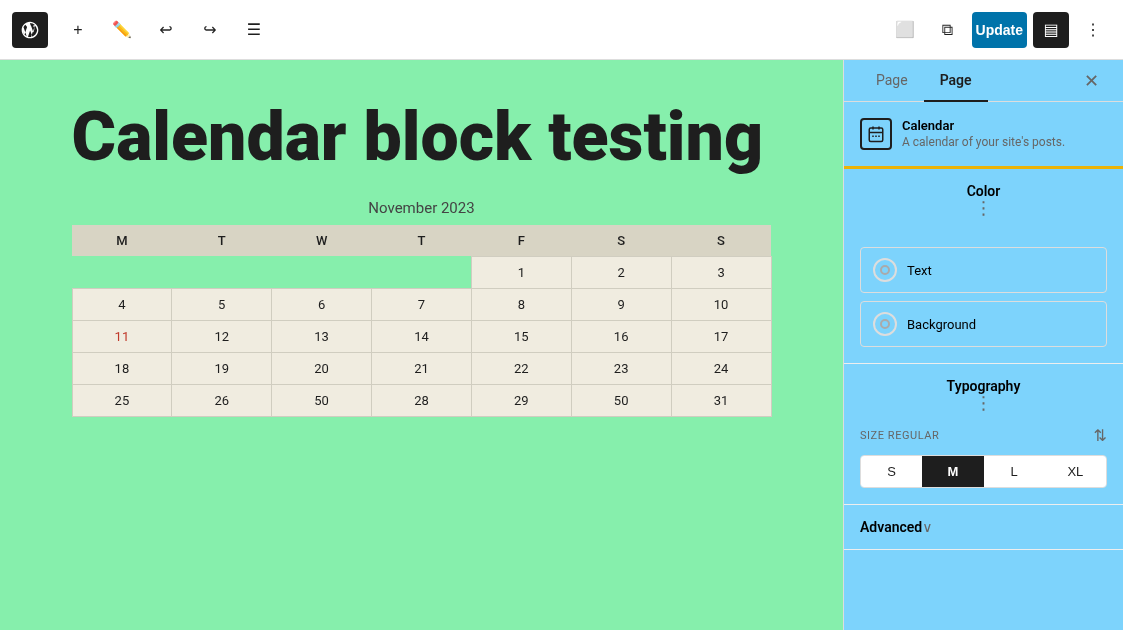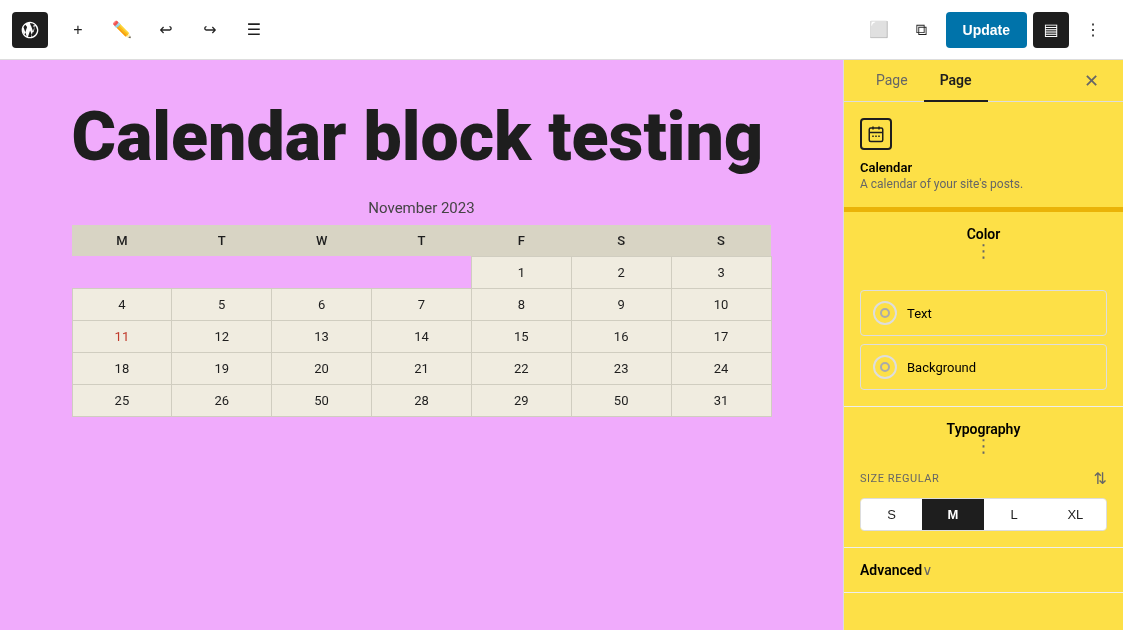--- a/index.html
+++ b/index.html
@@ -15,47 +15,47 @@
       width: 36px; height: 36px; background: #1e1e1e; border-radius: 4px;
       display: flex; align-items: center; justify-content: center; margin-right: 4px;
     }
     .wp-logo svg { width: 20px; height: 20px; fill: #fff; }
     .topbar-btn {
       width: 36px; height: 36px; border-radius: 4px; border: none;
       background: transparent; cursor: pointer; display: flex; align-items: center; justify-content: center;
       color: #1e1e1e; font-size: 16px;
     }
     .topbar-btn.primary {
-      background: #0073aa; color: #fff; width: auto; padding: 0 17px; font-size: 14px; font-weight: 600;
+      background: #0073aa; color: #fff; width: auto; padding: 0 4px; font-size: 14px; font-weight: 600;
     }
     .topbar-btn.dark {
       background: #1e1e1e; color: #fff;
     }
     .topbar-separator { flex: 1; }
     .topbar-right { display: flex; align-items: center; gap: 6px; }
 
     
     .sidebar {
       position: fixed; top: 60px; right: 0; bottom: 0; width: 280px;
-      background: #fde047; border-left: 1px solid #ddd; overflow-y: auto; z-index: 90;
+      background: #7dd3fc; border-left: 1px solid #ddd; overflow-y: auto; z-index: 90;
     }
     .sidebar-tabs {
       display: flex; border-bottom: 1px solid #ddd; padding: 0 16px;
     }
     .sidebar-tab {
       padding: 12px 16px; font-size: 14px; cursor: pointer; color: #666;
       border-bottom: 2px solid transparent; margin-bottom: -1px;
     }
     .sidebar-tab.active { color: #1e1e1e; border-bottom-color: #1e1e1e; font-weight: 600; }
     .sidebar-close {
       margin-left: auto; background: none; border: none; cursor: pointer;
       font-size: 18px; color: #666; padding: 8px;
     }
 
-    .block-info { padding: 16px; display: flex; gap: 10px; align-items: flex-start; border-bottom: 5px solid #eab308; flex-direction: column; }
+    .block-info { padding: 16px; display: flex; gap: 10px; align-items: flex-start; border-bottom: 3px solid #eab308; }
     .block-icon {
       width: 32px; height: 32px; border: 2px solid #1e1e1e; border-radius: 4px;
       display: flex; align-items: center; justify-content: center; flex-shrink: 0;
     }
     .block-icon svg { width: 18px; height: 18px; }
     .block-info-text h3 { font-size: 13px; font-weight: 600; }
     .block-info-text p { font-size: 12px; color: #666; margin-top: 2px; }
 
     .panel { border-bottom: 1px solid #eee; }
     .panel-header {
@@ -99,21 +99,21 @@
     
     .advanced-header {
       display: flex; align-items: center; 
       padding: 14px 16px; cursor: pointer;
     }
     .advanced-header h4 { font-size: 14px; font-weight: 600; }
     .chevron { font-size: 14px; color: #666; }
 
     
     .main-content {
-      margin-top: 60px; margin-right: 280px; flex: 1; background: #f0abfc;
+      margin-top: 60px; margin-right: 280px; flex: 1; background: #86efac;
       display: flex; align-items: flex-start; justify-content: center;
       padding: 40px 60px; min-height: calc(630px - 60px); overflow-y: auto;
     }
     .content-inner { max-width: 700px; width: 100%; }
     .page-title {
       font-size: 68px; font-weight: 900; line-height: 1.1; margin-bottom: 24px; color: #1e1e1e;
     }
 
     
     .calendar-container { background: transparent; }

